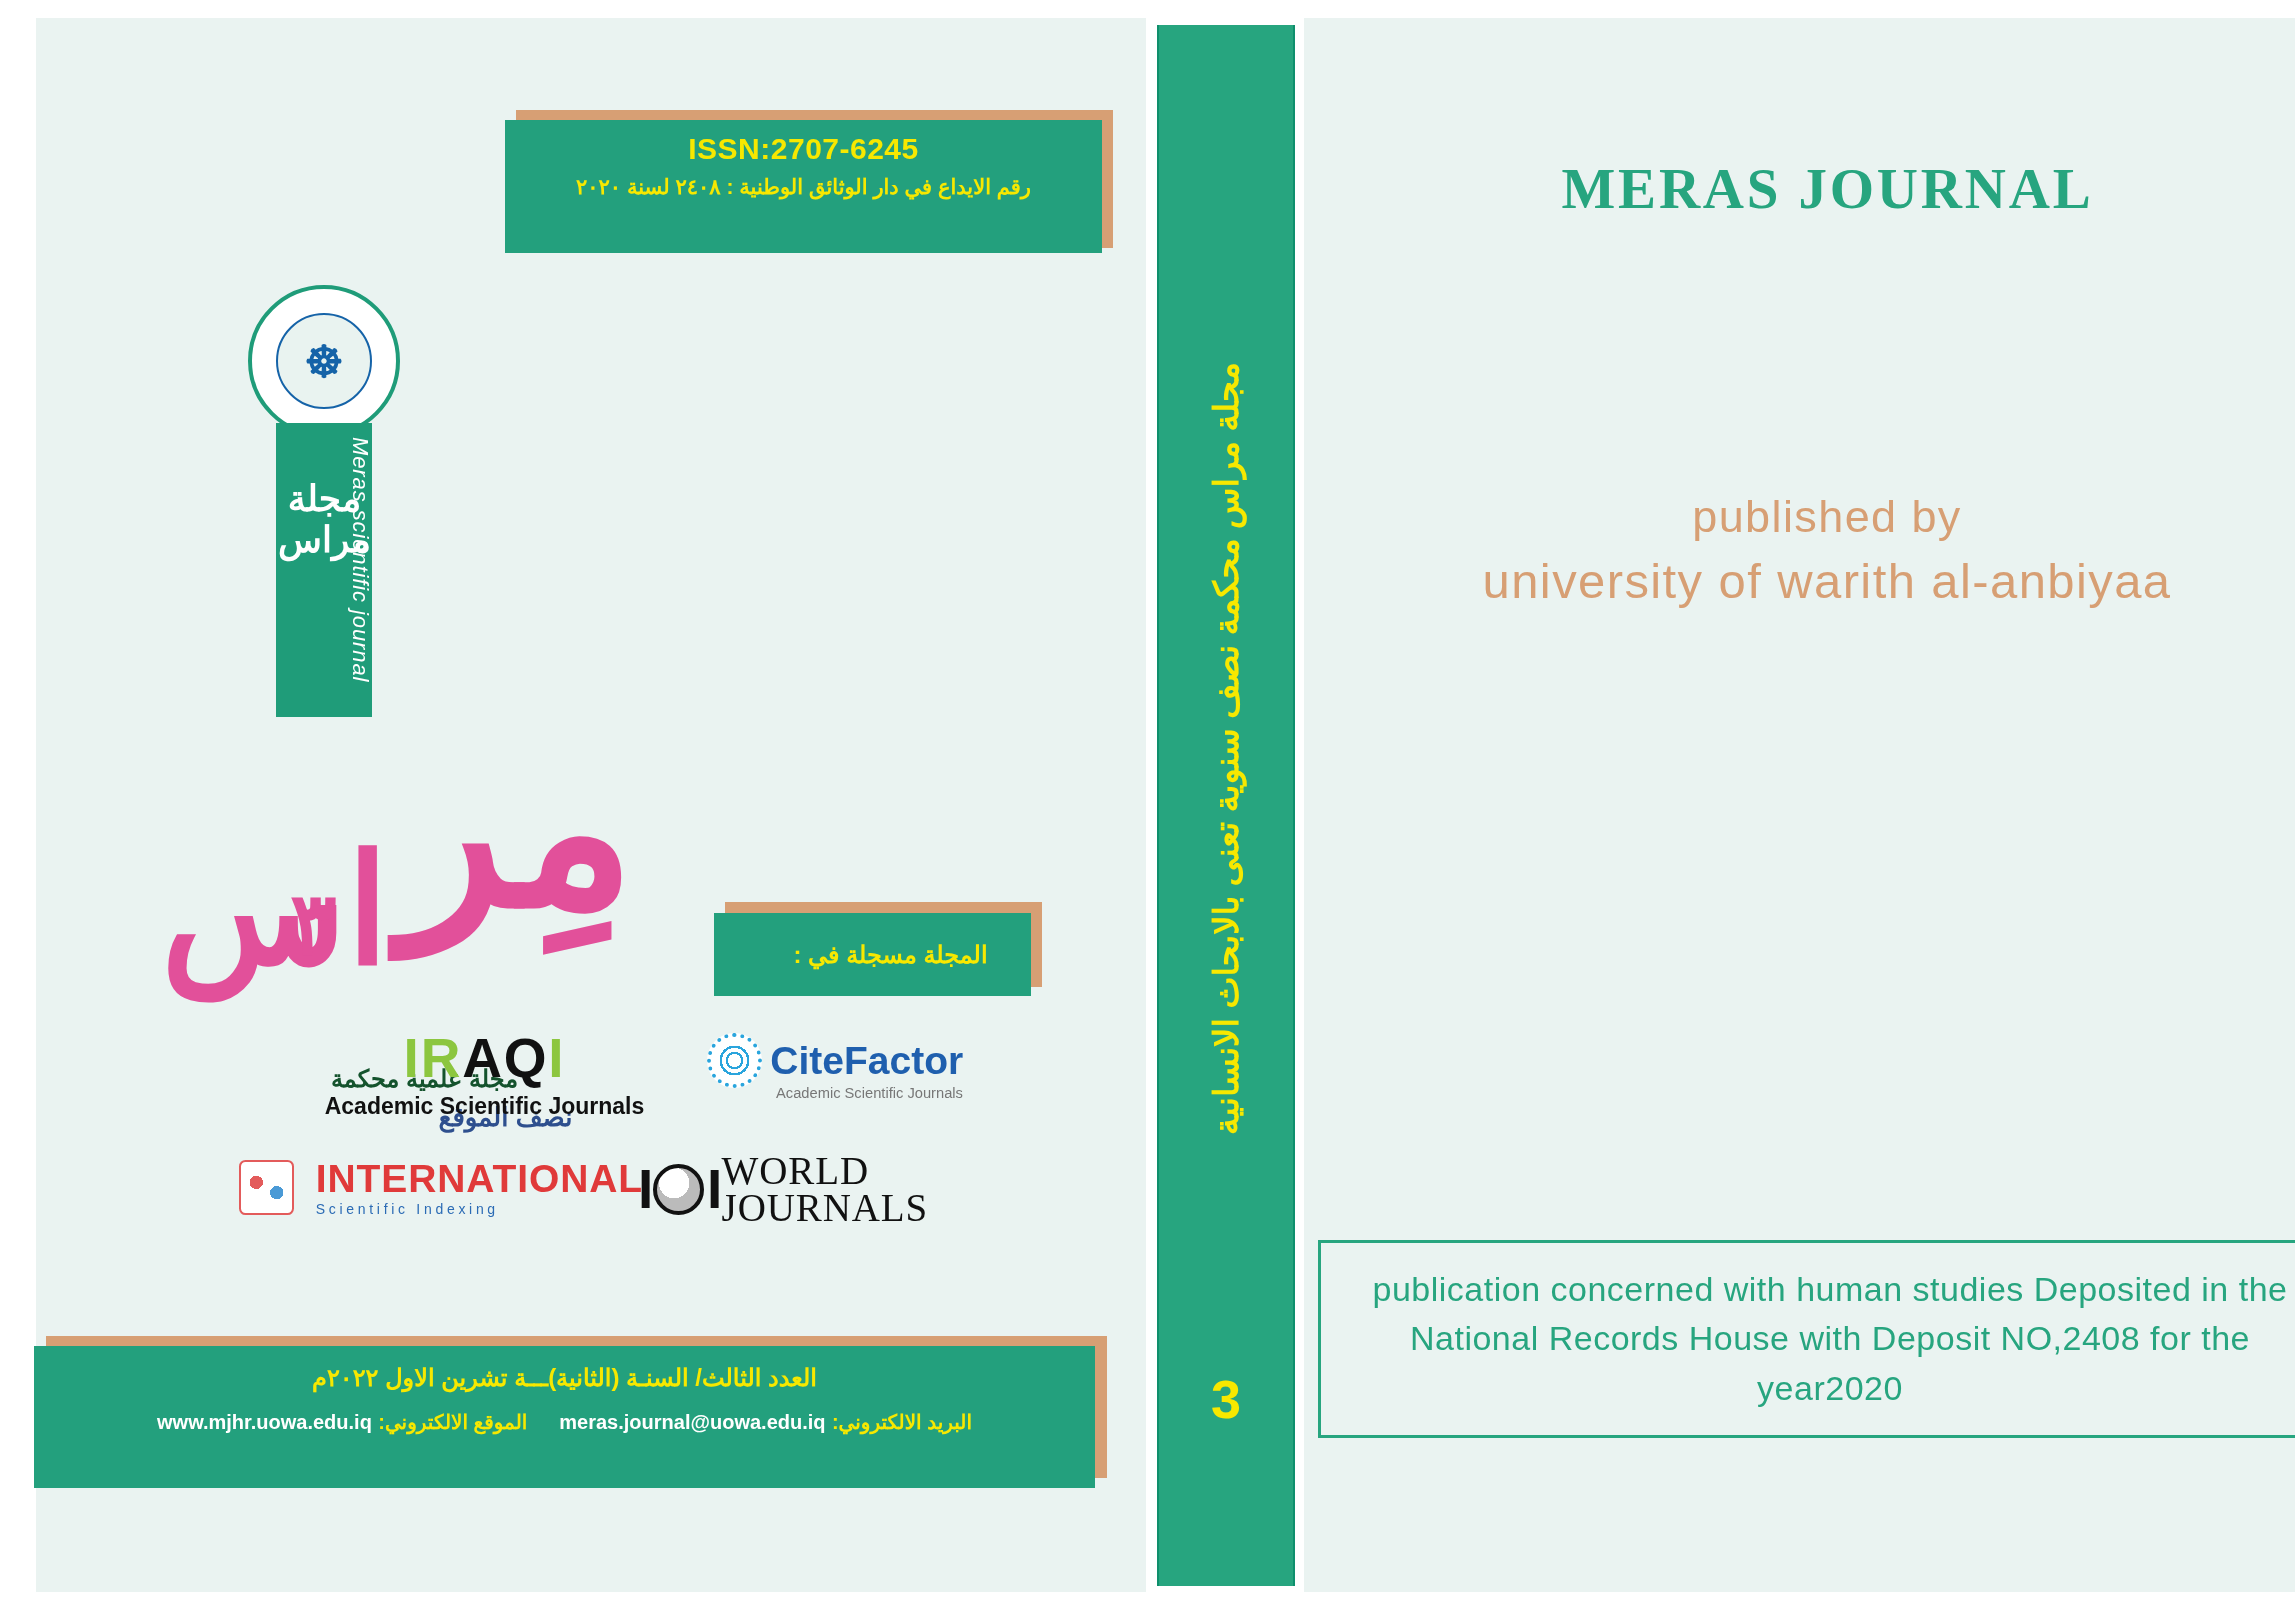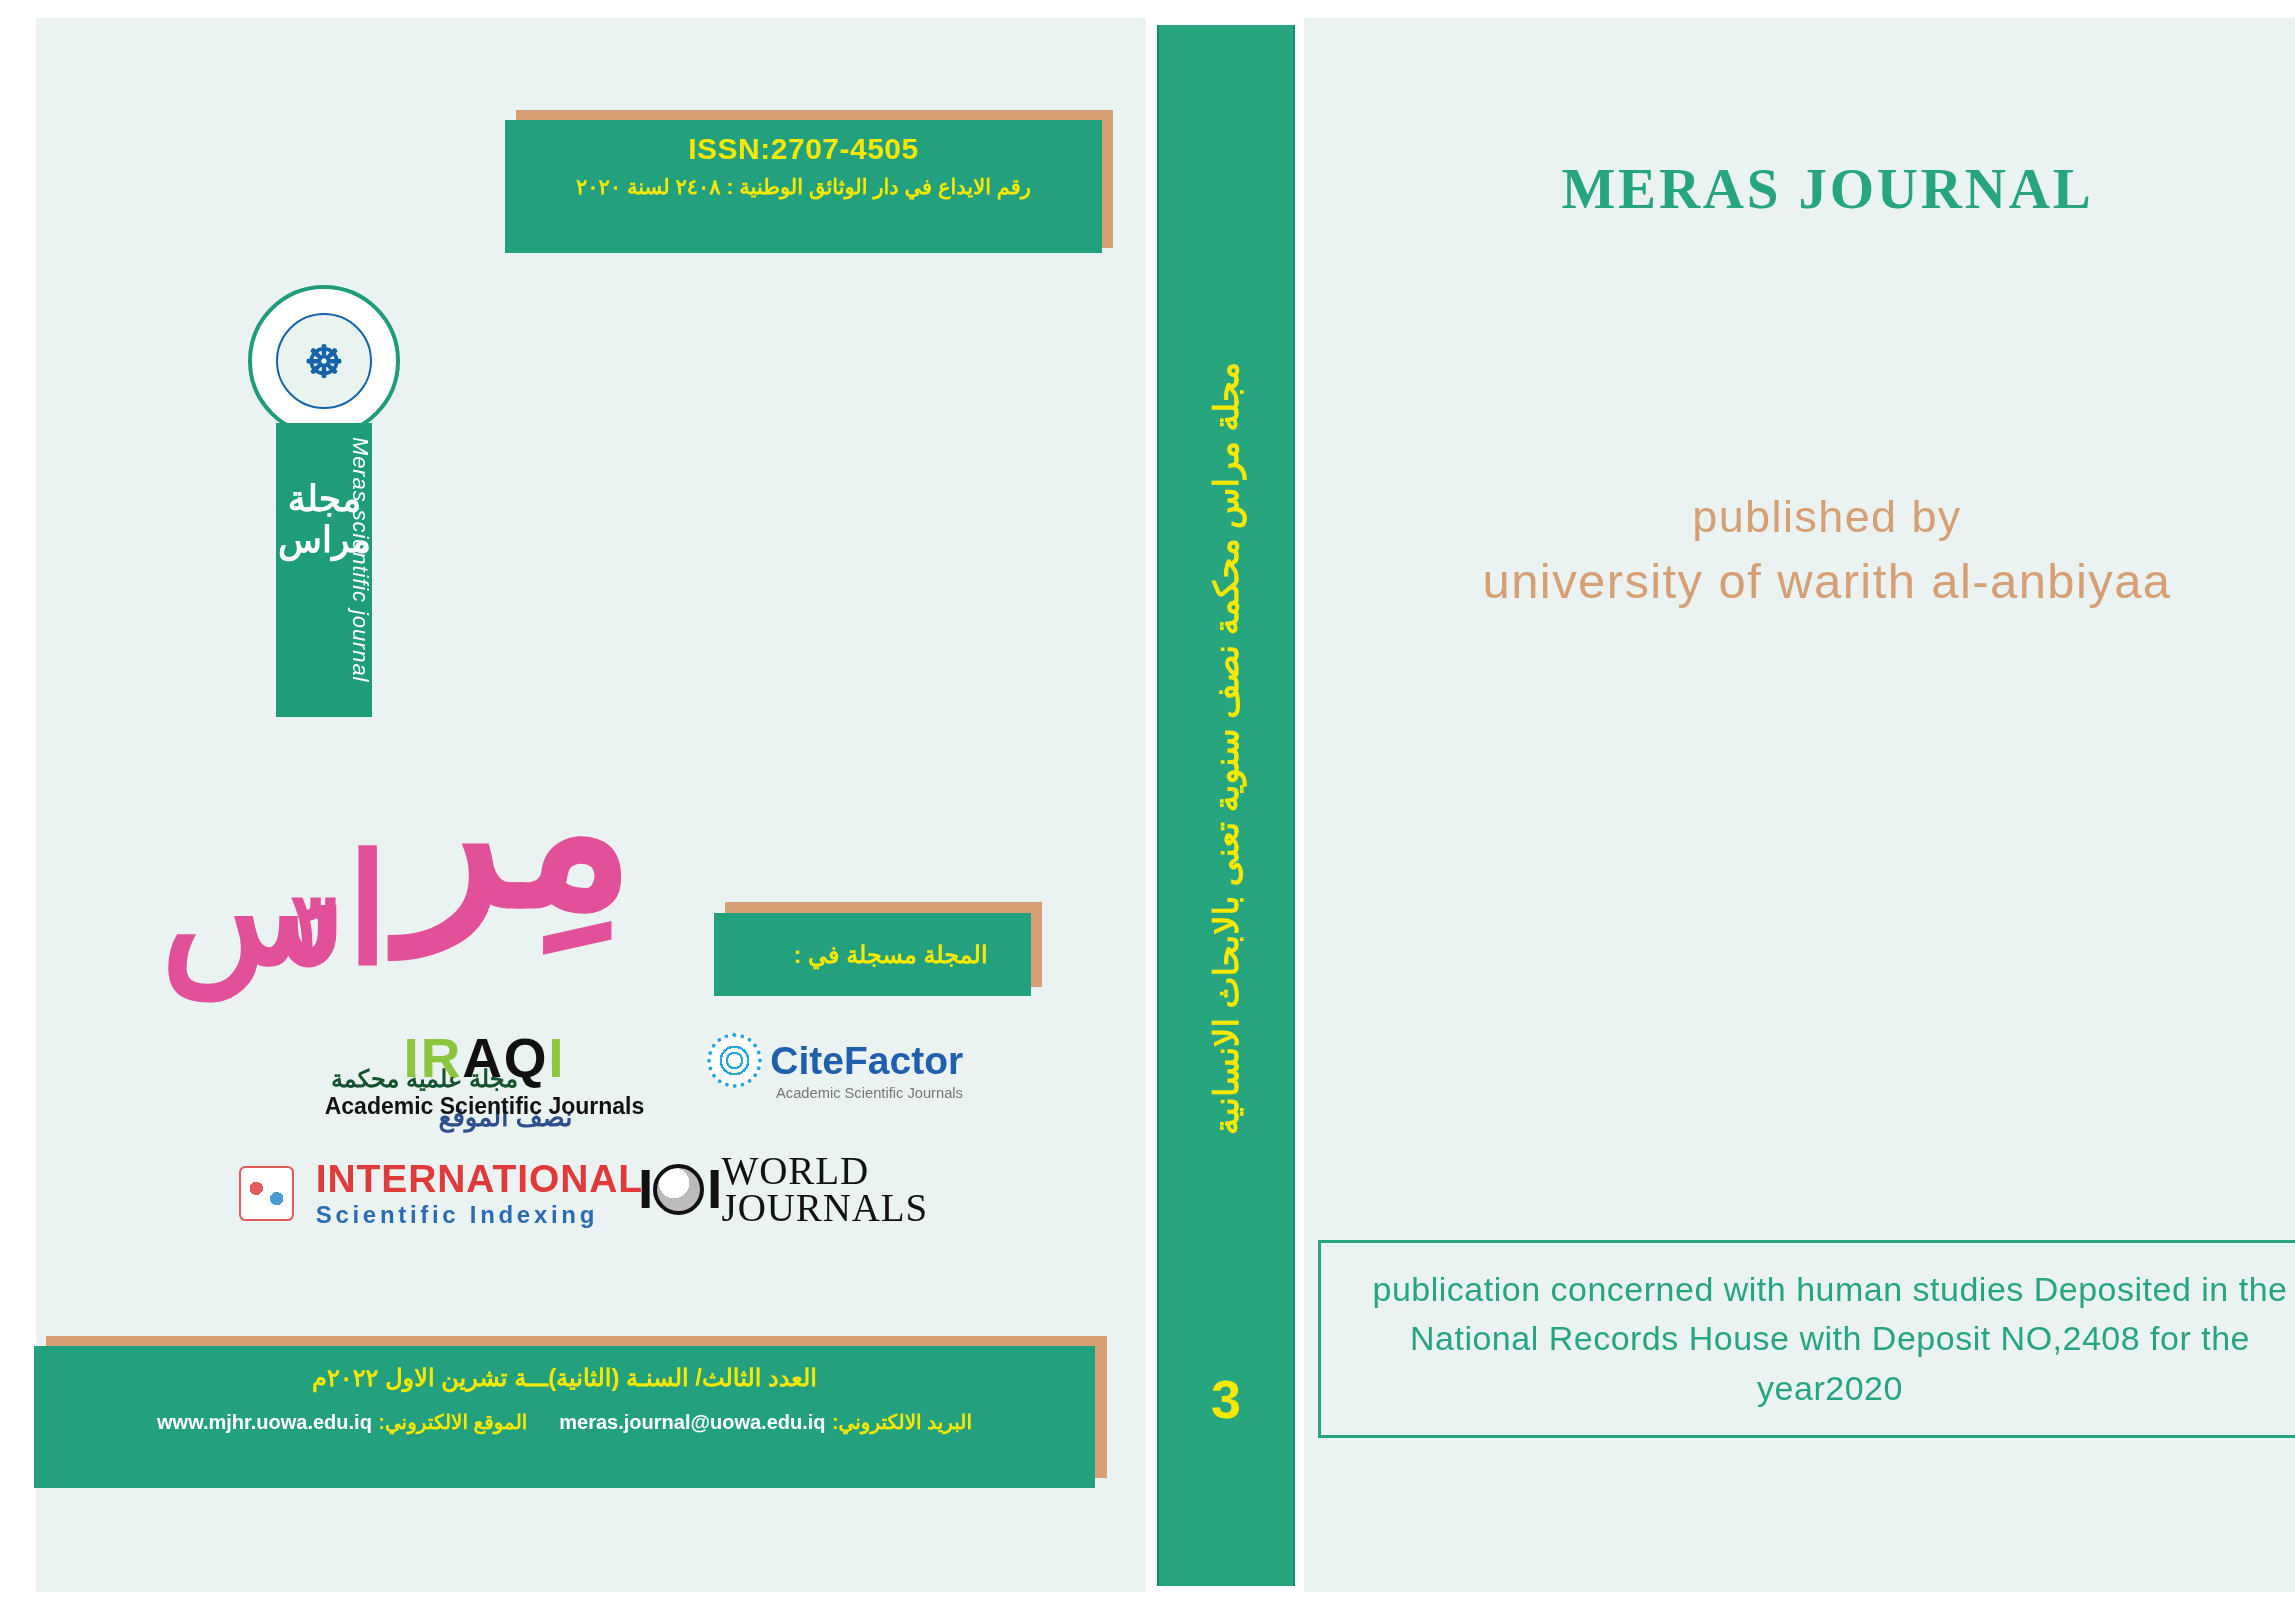--- a/index.html
+++ b/index.html
@@ -261,21 +261,21 @@
     background:
       radial-gradient(circle at 30% 40%, #e35b5b 0 14%, transparent 14%),
       radial-gradient(circle at 70% 60%, #4a9ad6 0 14%, transparent 14%),
       #ffffff;
     border: 2.3px solid #e35b5b;
     border-radius: 6.4px;
     box-sizing: border-box;
   }
   #idx-isi-text { margin-left: 7.3px; }
   #idx-isi-main { font-size: 39px; font-weight: bold; color: #e03a3a; letter-spacing: 0.9px; }
-  #idx-isi-sub { font-size: 24px; color: #2b6bb5; letter-spacing: 3.7px; font-weight: bold; }
+  #idx-isi-sub { font-size: 14px; color: #2b6bb5; letter-spacing: 3.7px; font-weight: normal; }
   #idx-ici { left: 638px; top: 1152px; display: flex; align-items: center; }
   #idx-ici-mark { font-size: 55px; font-weight: bold; color: #111; letter-spacing: -2.8px; }
   #idx-ici-globe {
     width: 51px; height: 51px; border-radius: 50%;
     border: 4.6px solid #111; box-sizing: border-box;
     background: radial-gradient(circle at 40% 35%, #ffffff 0 40%, #bbbbbb 40% 100%);
     margin: 0 2.8px;
   }
   #idx-ici-words { margin-left: 2px; line-height: 0.95; }
   #idx-ici-w1 { font-size: 39px; color: #111; letter-spacing: 0.9px; font-family: "Liberation Serif", serif; }
@@ -339,21 +339,21 @@
 </style>
 </head>
 <body>
 
 <div id="cover">
 
   <div class="panel" id="back-panel"></div>
 
   <div class="tan-shadow" id="issn-shadow"></div>
   <div class="green-box" id="issn-box">
-    <div id="issn-line1">ISSN:2707-4505</div>
+    <div id="issn-line1">ISSN:2707-6245</div>
     <div id="issn-line2">رقم الايداع في دار الوثائق الوطنية : ٢٤٠٨ لسنة ٢٠٢٠</div>
   </div>
 
   <div id="logo-wrap">
     <div id="logo-emblem">
       <div id="logo-emblem-inner"></div>
       <div id="logo-emblem-glyph">☸</div>
     </div>
     <div id="logo-green-block"></div>
     <div id="logo-arabic-white">مجلة مراس</div>

